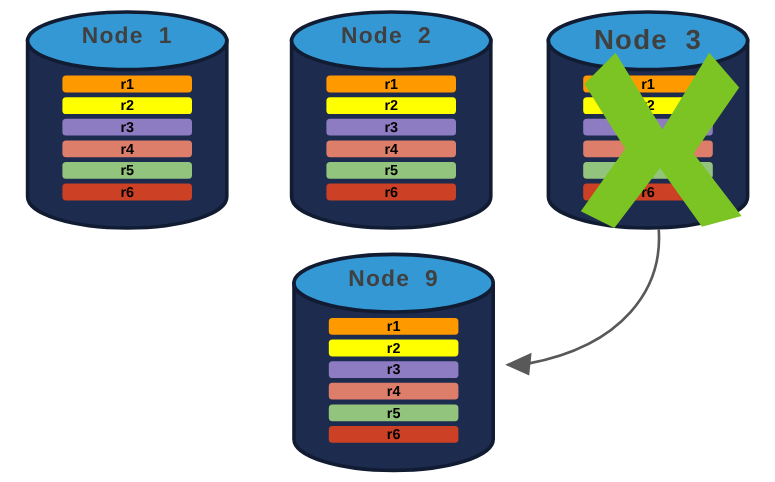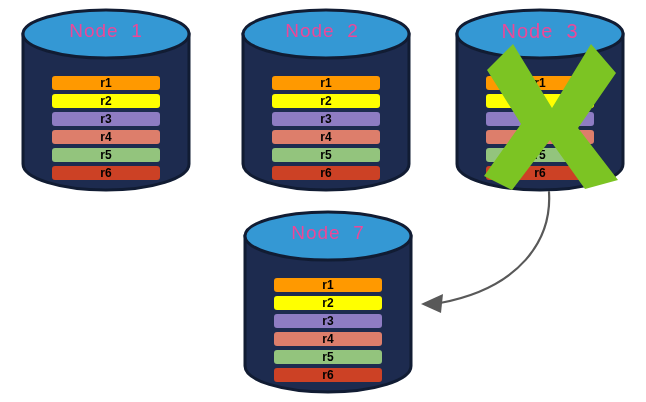--- a/index.html
+++ b/index.html
@@ -26,30 +26,29 @@
   .node svg {
     position: absolute;
     left: 0; top: 0;
     overflow: visible;
   }
   .node-title {
     position: absolute;
     left: 0;
     width: 100%;
     text-align: center;
-    color: #ec4899;
-    font-weight: normal;
+    color: #404040;
+    font-weight: bold;
     letter-spacing: 1px;
     font-family: "Liberation Sans", sans-serif;
     white-space: pre;
     pointer-events: none;
   }
   .rows {
     position: absolute;
-    margin-top: 13px;
   }
   .row {
     position: relative;
     border-radius: 3px;
     text-align: center;
     color: #000000;
     font-weight: bold;
     font-family: "Liberation Sans", sans-serif;
     box-sizing: border-box;
     line-height: 1;
@@ -100,37 +99,37 @@
         <div class="row" style="background: rgb(147, 196, 125); height: 14px; margin-bottom: 4px; font-size: 12px;">r5</div>
         <div class="row" style="background: rgb(204, 65, 37); height: 14px; margin-bottom: 0px; font-size: 12px;">r6</div>
       </div>
   </div>
 
   <div class="node" id="node3" style="left:455px; top:8px; width:170px; height:182px;">
     <svg width="170" height="182" viewBox="0 0 170 182">
       <path d="M2,26 L2,156 A83,26 0 0 0 168,156 L168,26 Z" fill="#1d2b4f" stroke="#111c33" stroke-width="3"></path>
       <ellipse cx="85" cy="26" rx="83" ry="24" fill="#3498d4" stroke="#111c33" stroke-width="3"></ellipse>
     </svg>
-    <div class="node-title" style="top:12px; font-size:20px;">Node  3</div>
+    <div class="node-title" style="top:12px; font-size:23px;">Node  3</div>
     <div class="rows" style="left:31px; top:55px; width:108px;">
         <div class="row" style="background: rgb(255, 153, 0); height: 14px; margin-bottom: 4px; font-size: 12px;">r1</div>
         <div class="row" style="background: rgb(255, 255, 0); height: 14px; margin-bottom: 4px; font-size: 12px;">r2</div>
         <div class="row" style="background: rgb(142, 124, 195); height: 14px; margin-bottom: 4px; font-size: 12px;">r3</div>
         <div class="row" style="background: rgb(221, 126, 107); height: 14px; margin-bottom: 4px; font-size: 12px;">r4</div>
         <div class="row" style="background: rgb(147, 196, 125); height: 14px; margin-bottom: 4px; font-size: 12px;">r5</div>
         <div class="row" style="background: rgb(204, 65, 37); height: 14px; margin-bottom: 0px; font-size: 12px;">r6</div>
       </div>
   </div>
 
   <div class="node" id="node4" style="left:243px; top:210px; width:170px; height:182px;">
     <svg width="170" height="182" viewBox="0 0 170 182">
       <path d="M2,26 L2,156 A83,26 0 0 0 168,156 L168,26 Z" fill="#1d2b4f" stroke="#111c33" stroke-width="3"></path>
       <ellipse cx="85" cy="26" rx="83" ry="24" fill="#3498d4" stroke="#111c33" stroke-width="3"></ellipse>
     </svg>
-    <div class="node-title" style="top:12px; font-size:19px;">Node  7</div>
+    <div class="node-title" style="top:12px; font-size:19px;">Node  9</div>
     <div class="rows" style="left:31px; top:55px; width:108px;">
         <div class="row" style="background: rgb(255, 153, 0); height: 14px; margin-bottom: 4px; font-size: 12px;">r1</div>
         <div class="row" style="background: rgb(255, 255, 0); height: 14px; margin-bottom: 4px; font-size: 12px;">r2</div>
         <div class="row" style="background: rgb(142, 124, 195); height: 14px; margin-bottom: 4px; font-size: 12px;">r3</div>
         <div class="row" style="background: rgb(221, 126, 107); height: 14px; margin-bottom: 4px; font-size: 12px;">r4</div>
         <div class="row" style="background: rgb(147, 196, 125); height: 14px; margin-bottom: 4px; font-size: 12px;">r5</div>
         <div class="row" style="background: rgb(204, 65, 37); height: 14px; margin-bottom: 0px; font-size: 12px;">r6</div>
       </div>
   </div>
 

